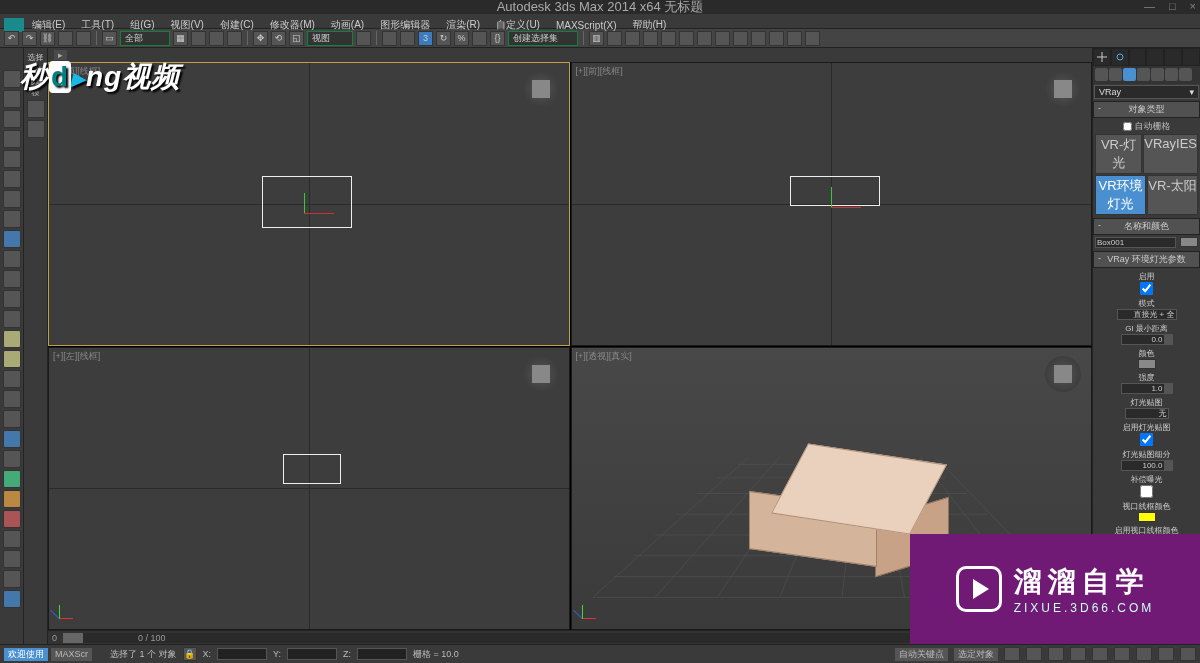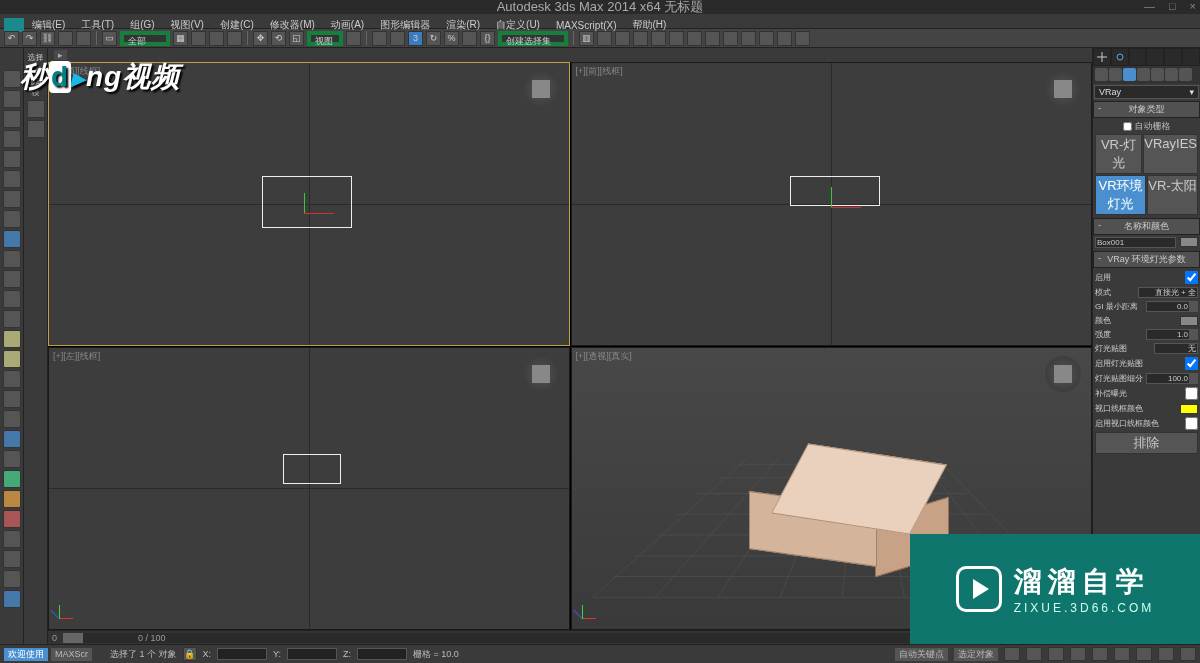--- a/index.html
+++ b/index.html
@@ -10,21 +10,21 @@
 .titlebar .win-controls { position: absolute; right: 4px; top: 0; display: flex; gap: 14px; font-size: 11px; color: #888; }
 
 .menubar { height: 14px; background: #3a3a3a; display: flex; align-items: center; padding: 0 4px; gap: 0; }
 .menubar .app-icon { width: 20px; height: 14px; background: #1b8a8d; display: inline-block; }
 .menubar span { padding: 0 8px; font-size: 10px; color: #ccc; white-space: nowrap; margin-top: 8px; }
 
 .toolbar { height: 20px; background: #444; display: flex; align-items: center; padding: 2px 4px; gap: 3px; border-top: 1px solid #222; border-bottom: 1px solid #222; }
 .tb-btn { width: 15px; height: 15px; background: #555; border: 1px solid #333; display: inline-flex; align-items: center; justify-content: center; font-size: 9px; color: #ccc; }
 .tb-btn.blue { background: #3b7bbf; }
 .tb-sep { width: 1px; height: 14px; background: #666; margin: 0 2px; }
-.tb-field { height: 15px; background: #333; border: 4px solid #15803d; color: #ccc; font-size: 9px; padding: 0 4px; }
+.tb-field { height: 15px; background: #333; border: 1px solid #15803d; color: #ccc; font-size: 9px; padding: 0 4px; }
 
 .main-row { display: flex; height: 596px; }
 .left-tools { width: 24px; background: #3a3a3a; display: flex; flex-direction: column; padding-top: 22px; gap: 2px; border-right: 1px solid #222; }
 .lt-btn { width: 18px; height: 18px; margin: 0 auto; background: #555; border: 1px solid #333; border-radius: 2px; }
 .lt-btn.g { background: #4a7; }
 .lt-btn.b { background: #47a; }
 .lt-btn.y { background: #aa7; }
 .lt-btn.r { background: #a55; }
 .lt-btn.o { background: #b84; }
 
@@ -79,38 +79,38 @@
 .rp-icon.sel { background: #4a90d0; }
 .rp-select { height: 14px; background: #2a2a2a; border: 1px solid #555; color: #ddd; padding: 0 4px; display: flex; align-items: center; justify-content: space-between; margin: 1px; }
 .rp-rollout-title { background: #515151; text-align: center; padding: 1px 0; border: 1px solid #222; color: #ccc; position: relative; margin-top: 1px; }
 .rp-rollout-title::before { content: '-'; position: absolute; left: 4px; }
 .rp-body { padding: 2px; display: flex; flex-direction: column; gap: 1px; }
 .rp-check { display: flex; align-items: center; gap: 3px; justify-content: center; }
 .rp-check input { width: 9px; height: 9px; }
 .rp-btn-row { display: flex; gap: 1px; }
 .rp-btn { flex: 1; background: #555; border: 1px solid #333; text-align: center; padding: 1px 0; color: #ccc; font-size: 13px; }
 .rp-btn.active { background: #4a90d0; color: #fff; }
-.rp-field-row { display: flex; align-items: center; justify-content: space-between; margin: 1px 0; }
+.rp-field-row { display: flex; align-items: center; justify-content: space-between; margin: 1px 0; flex-direction: column; }
 .rp-field-row label { color: #ccc; font-size: 8px; }
 .rp-field { width: 44px; height: 11px; background: #2a2a2a; border: 1px solid #555; color: #ccc; font-size: 8px; padding: 0 1px; display: flex; align-items: center; justify-content: flex-end; }
 .rp-field.wide { width: 60px; }
 .rp-spinner { width: 8px; height: 11px; background: #555; display: inline-block; }
 .rp-swatch { width: 18px; height: 10px; background: #ff0; border: 1px solid #333; }
 .rp-swatch.gray { background: #888; }
 
 .statusbar { height: 19px; background: #3a3a3a; display: flex; align-items: center; padding: 0 4px; gap: 6px; border-top: 1px solid #222; font-size: 9px; color: #bbb; }
 .sb-left { display: flex; align-items: center; gap: 3px; }
 .sb-chip { background: #555; padding: 0 4px; height: 13px; display: flex; align-items: center; }
 .sb-chip.blue { background: #4a90d0; color: #fff; }
 .sb-input { width: 50px; height: 12px; background: #222; border: 1px solid #555; color: #ccc; font-size: 8px; padding: 0 2px; }
 .sb-lock { width: 14px; height: 14px; background: #555; border: 1px solid #333; display: flex; align-items: center; justify-content: center; }
 .sb-btn { width: 16px; height: 14px; background: #555; border: 1px solid #333; }
 .sb-spacer { flex: 1; }
 
-.corner-brand { position: absolute; right: 0; bottom: 19px; width: 290px; height: 110px; background: #0f766e; color: #fff; display: flex; align-items: center; justify-content: center; gap: 12px; z-index: 60; }
+.corner-brand { position: absolute; right: 0; bottom: 19px; width: 290px; height: 110px; background: #701a75; color: #fff; display: flex; align-items: center; justify-content: center; gap: 12px; z-index: 60; }
 .corner-brand .play { width: 46px; height: 46px; border: 3px solid #fff; border-radius: 10px; display: flex; align-items: center; justify-content: center; }
 .corner-brand .play::after { content: ''; border-left: 16px solid #fff; border-top: 10px solid transparent; border-bottom: 10px solid transparent; margin-left: 4px; }
 .corner-brand .text { display: flex; flex-direction: column; }
 .corner-brand .big { font-size: 28px; font-weight: bold; letter-spacing: 6px; }
 .corner-brand .small { font-size: 12px; letter-spacing: 3px; color: #cfe; }
 </style>
 </head>
 <body>
 
 <div class="titlebar">
@@ -148,21 +148,21 @@
   <div class="tb-btn">▭</div>
   <div class="tb-field" style="width:50px"><span>全部</span></div>
   <div class="tb-btn">▦</div>
   <div class="tb-btn"></div>
   <div class="tb-btn"></div>
   <div class="tb-btn"></div>
   <div class="tb-sep"></div>
   <div class="tb-btn">✥</div>
   <div class="tb-btn">⟲</div>
   <div class="tb-btn">◱</div>
-  <div class="tb-field" style="width:36px">视图</div>
+  <div class="tb-field" style="width:46px">视图</div>
   <div class="tb-btn"></div>
   <div class="tb-sep"></div>
   <div class="tb-btn"></div>
   <div class="tb-btn"></div>
   <div class="tb-btn blue">3</div>
   <div class="tb-btn">↻</div>
   <div class="tb-btn">%</div>
   <div class="tb-btn"></div>
   <div class="tb-btn">{}</div>
   <div class="tb-field" style="width:70px">创建选择集</div>

